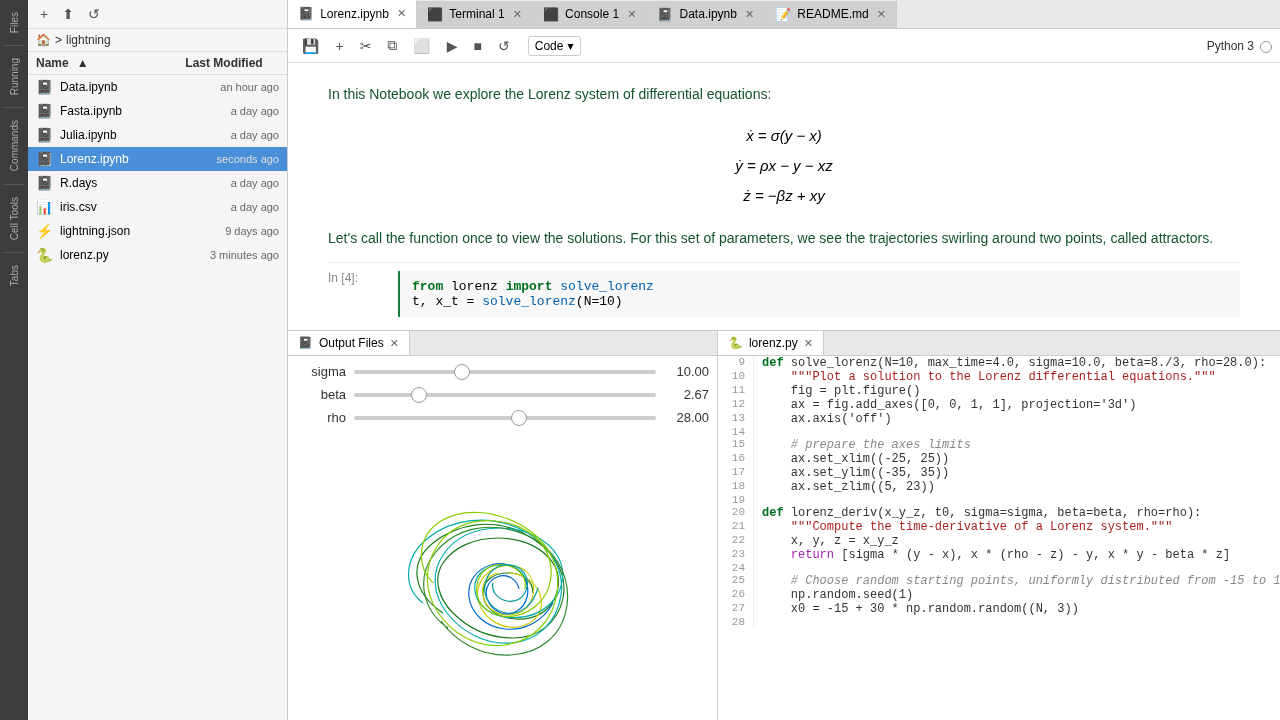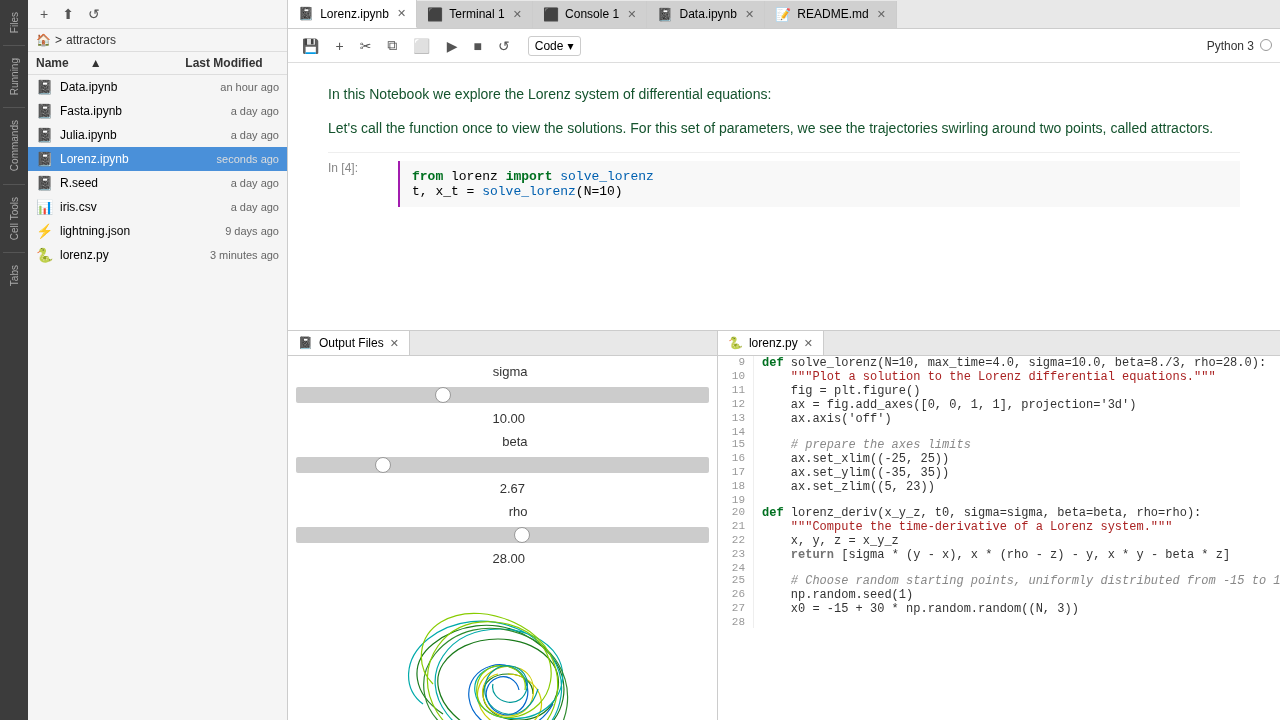--- a/index.html
+++ b/index.html
@@ -10,21 +10,21 @@
     .toolbar-section { display: flex; flex-direction: column; align-items: center; width: 100%; }
     .toolbar-label { writing-mode: vertical-rl; text-orientation: mixed; transform: rotate(180deg); color: #aaa; font-size: 10px; padding: 8px 0; cursor: pointer; user-select: none; }
     .toolbar-divider { width: 80%; height: 1px; background: #555; margin: 4px 0; }
 
     
     .file-panel { width: 260px; background: #f5f5f5; display: flex; flex-direction: column; flex-shrink: 0; border-right: 1px solid #ccc; }
     .file-panel-toolbar { display: flex; align-items: center; padding: 4px 8px; gap: 6px; background: #f5f5f5; border-bottom: 1px solid #ddd; }
     .file-panel-toolbar button { background: none; border: none; cursor: pointer; padding: 2px 4px; font-size: 14px; color: #555; }
     .breadcrumb { display: flex; align-items: center; padding: 4px 8px; font-size: 12px; color: #333; gap: 4px; border-bottom: 1px solid #ddd; }
     .file-list-header { display: flex; padding: 4px 8px; font-size: 12px; font-weight: 600; color: #333; border-bottom: 1px solid #ddd; }
-    .file-list-header .col-name { flex: 1; display: flex; align-items: center; gap: 21px; }
+    .file-list-header .col-name { flex: 1; display: flex; align-items: center; gap: 8px; }
     .file-list-header .col-modified { width: 110px; text-align: center; }
     .file-list { flex: 1; overflow-y: auto; }
     .file-item { display: flex; align-items: center; padding: 3px 8px; cursor: pointer; }
     .file-item.selected { background: #4a90d9; color: white; }
     .file-item .file-icon { width: 18px; height: 18px; margin-right: 6px; flex-shrink: 0; display: flex; align-items: center; justify-content: center; font-size: 14px; }
     .file-item .file-name { flex: 1; font-size: 12px; }
     .file-item .file-modified { font-size: 11px; color: #666; width: 110px; text-align: right; }
     .file-item.selected .file-modified { color: #ddd; }
 
     
@@ -34,56 +34,56 @@
     .tab-bar { display: flex; align-items: center; background: #e8e8e8; border-bottom: 1px solid #ccc; padding: 0; overflow: hidden; }
     .tab { display: flex; align-items: center; padding: 6px 10px; gap: 6px; background: #d0d0d0; border-right: 1px solid #ccc; cursor: pointer; font-size: 12px; white-space: nowrap; min-width: 0; }
     .tab.active { background: white; border-bottom: 1px solid white; }
     .tab .tab-icon { font-size: 13px; }
     .tab .tab-close { font-size: 11px; color: #666; margin-left: 2px; cursor: pointer; }
 
     
     .notebook-toolbar { display: flex; align-items: center; padding: 4px 8px; gap: 4px; background: white; border-bottom: 1px solid #ddd; }
     .notebook-toolbar button { background: none; border: 1px solid transparent; padding: 3px 5px; cursor: pointer; font-size: 14px; color: #555; border-radius: 3px; }
     .kernel-select { display: flex; align-items: flex-start; gap: 4px; margin-left: 8px; border: 1px solid #ccc; border-radius: 3px; padding: 2px 6px; font-size: 12px; cursor: pointer; }
-    .kernel-indicator { margin-left: auto; display: flex; align-items: flex-start; gap: 6px; font-size: 12px; color: #333; }
+    .kernel-indicator { margin-left: auto; display: flex; align-items: flex-end; gap: 6px; font-size: 12px; color: #333; }
     .kernel-circle { width: 12px; height: 12px; border: 1px solid #999; border-radius: 50%; }
 
     
     .content-area { flex: 1; display: flex; flex-direction: column; overflow: hidden; background: white; }
     .notebook-content { flex: 1; overflow-y: auto; padding: 20px 40px; background: white; max-height: 320px; }
     .notebook-content p { line-height: 1.6; color: #14532d; font-size: 14px; margin-bottom: 12px; }
     .math-display { text-align: center; margin: 16px 0; font-style: italic; font-size: 15px; line-height: 2; }
     .code-cell { display: flex; gap: 10px; padding: 8px 0; border-top: 1px solid #eee; }
     .cell-prompt { color: #888; font-size: 12px; font-family: Liberation Sans, sans-serif; white-space: nowrap; min-width: 60px; }
-    .cell-code { background: #f8f8f8; border-left: 2px solid #a21caf; padding: 8px 12px; font-family: 'Courier New', monospace; font-size: 13px; flex: 1; }
+    .cell-code { background: #f8f8f8; border-left: 2px solid #15803d; padding: 8px 12px; font-family: 'Courier New', monospace; font-size: 13px; flex: 1; }
     .kw { color: #007020; font-weight: bold; }
     .fn { color: #0060b0; }
 
     
     .bottom-panels { display: flex; height: 390px; border-top: 1px solid #ccc; }
     .output-panel { width: 430px; display: flex; flex-direction: column; border-right: 1px solid #ccc; background: white; flex-shrink: 0; }
     .panel-tab-bar { display: flex; align-items: center; background: #e8e8e8; border-bottom: 1px solid #ccc; }
     .panel-tab { display: flex; align-items: center; padding: 5px 10px; gap: 6px; font-size: 12px; cursor: pointer; background: white; border-right: 1px solid #ccc; }
     .panel-tab .tab-close { color: #666; font-size: 11px; }
     .panel-content { flex: 1; overflow: hidden; display: flex; flex-direction: column; padding: 8px; }
-    .slider-row { display: flex; align-items: center; gap: 8px; margin-bottom: 8px; flex-direction: column; }
+    .slider-row { display: flex; align-items: center; gap: 8px; margin-bottom: 8px; }
     .slider-label { width: 50px; text-align: right; font-size: 13px; color: #333; }
     .slider-value { width: 45px; text-align: right; font-size: 13px; color: #333; }
     .lorenz-viz { flex: 1; display: flex; align-items: center; justify-content: center; }
 
     
     .code-panel { flex: 1; display: flex; flex-direction: column; background: white; }
     .code-panel-content { flex: 1; overflow-y: auto; font-family: 'Courier New', monospace; font-size: 12px; }
     .code-line { display: flex; }
     .line-num { width: 36px; text-align: right; padding-right: 8px; color: #999; font-size: 11px; border-right: 1px solid #eee; margin-right: 8px; user-select: none; flex-shrink: 0; }
     .line-code { white-space: pre; color: #333; }
     .c-def { color: #007020; font-weight: bold; }
     .c-str { color: #aa2222; }
     .c-comment { color: #888; font-style: italic; }
-    .c-kw { color: #737373; font-weight: bold; }
+    .c-kw { color: #a21caf; font-weight: normal; }
 
     input[type=range] { -webkit-appearance: none; width: 100%; height: 4px; background: #ccc; border-radius: 2px; outline: none; }
     input[type=range]::-webkit-slider-thumb { -webkit-appearance: none; width: 16px; height: 16px; background: white; border: 1px solid #999; border-radius: 50%; cursor: pointer; }
   </style>
 </head>
 <body>
 
 <div class="left-toolbar">
   <div class="toolbar-section">
     <span class="toolbar-label">Files</span>
@@ -108,21 +108,21 @@
 
 <div class="file-panel">
   <div class="file-panel-toolbar">
     <button title="New">+</button>
     <button title="Upload">⬆</button>
     <button title="Refresh">↺</button>
   </div>
   <div class="breadcrumb">
     <span>🏠</span>
     <span>&gt;</span>
-    <span>attractors</span>
+    <span>lightning</span>
   </div>
   <div class="file-list-header">
     <div class="col-name">
       <span>Name</span>
       <span>▲</span>
     </div>
     <div class="col-modified">Last Modified</div>
   </div>
   <div class="file-list" id="file-list-container">
       <div class="file-item">
@@ -140,21 +140,21 @@
     <div class="file-name">Julia.ipynb</div>
     <div class="file-modified">a day ago</div>
   </div>
       <div class="file-item selected">
     <div class="file-icon">📓</div>
     <div class="file-name">Lorenz.ipynb</div>
     <div class="file-modified">seconds ago</div>
   </div>
       <div class="file-item">
     <div class="file-icon">📓</div>
-    <div class="file-name">R.seed</div>
+    <div class="file-name">R.days</div>
     <div class="file-modified">a day ago</div>
   </div>
       <div class="file-item">
     <div class="file-icon">📊</div>
     <div class="file-name">iris.csv</div>
     <div class="file-modified">a day ago</div>
   </div>
       <div class="file-item">
     <div class="file-icon">⚡</div>
     <div class="file-name">lightning.json</div>
@@ -214,20 +214,25 @@
     <div class="kernel-indicator">
       <span>Python 3</span>
       <div class="kernel-circle"></div>
     </div>
   </div>
 
   <div class="content-area">
 
     <div class="notebook-content">
       <p>In this Notebook we explore the Lorenz system of differential equations:</p>
+      <div class="math-display">
+        <div>ẋ = σ(y − x)</div>
+        <div>ẏ = ρx − y − xz</div>
+        <div>ż = −βz + xy</div>
+      </div>
       <p>Let's call the function once to view the solutions. For this set of parameters, we see the trajectories swirling around two points, called attractors.</p>
       <div class="code-cell">
         <div class="cell-prompt">In [4]:</div>
         <div class="cell-code">
           <div><span class="kw">from</span> lorenz <span class="kw">import</span> <span class="fn">solve_lorenz</span></div>
           <div>t, x_t = <span class="fn">solve_lorenz</span>(N=10)</div>
         </div>
       </div>
     </div>
 

